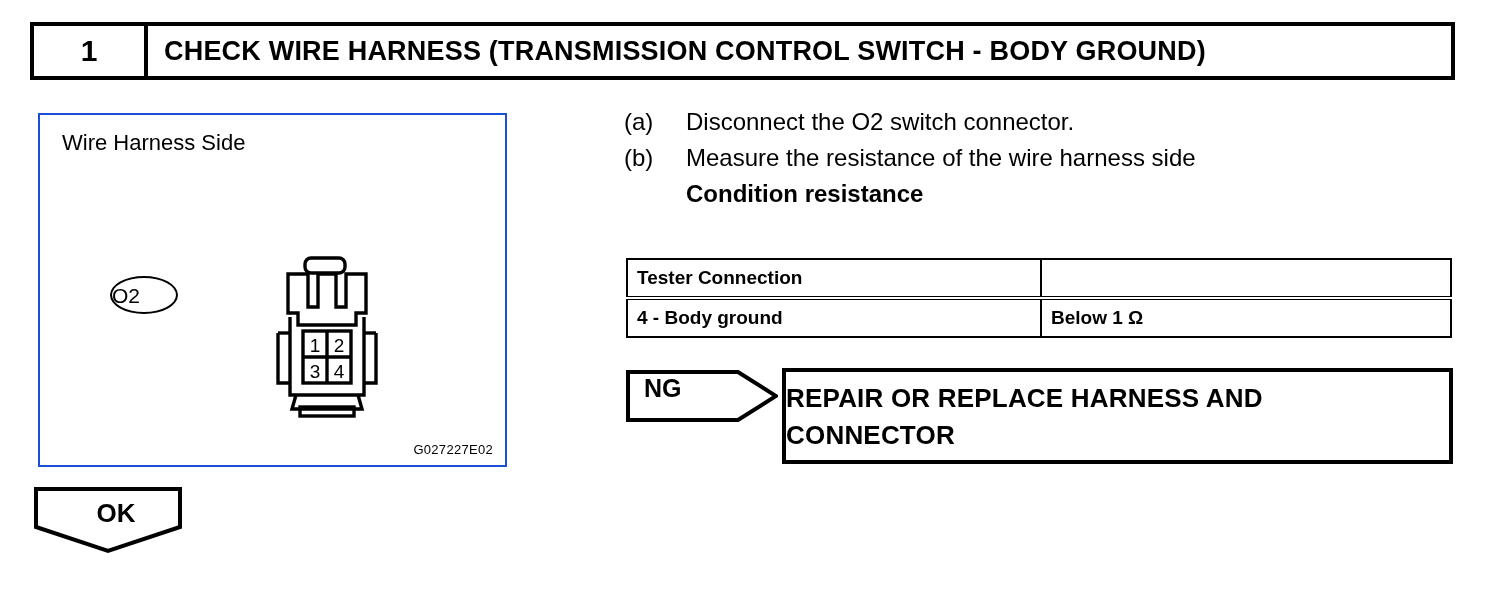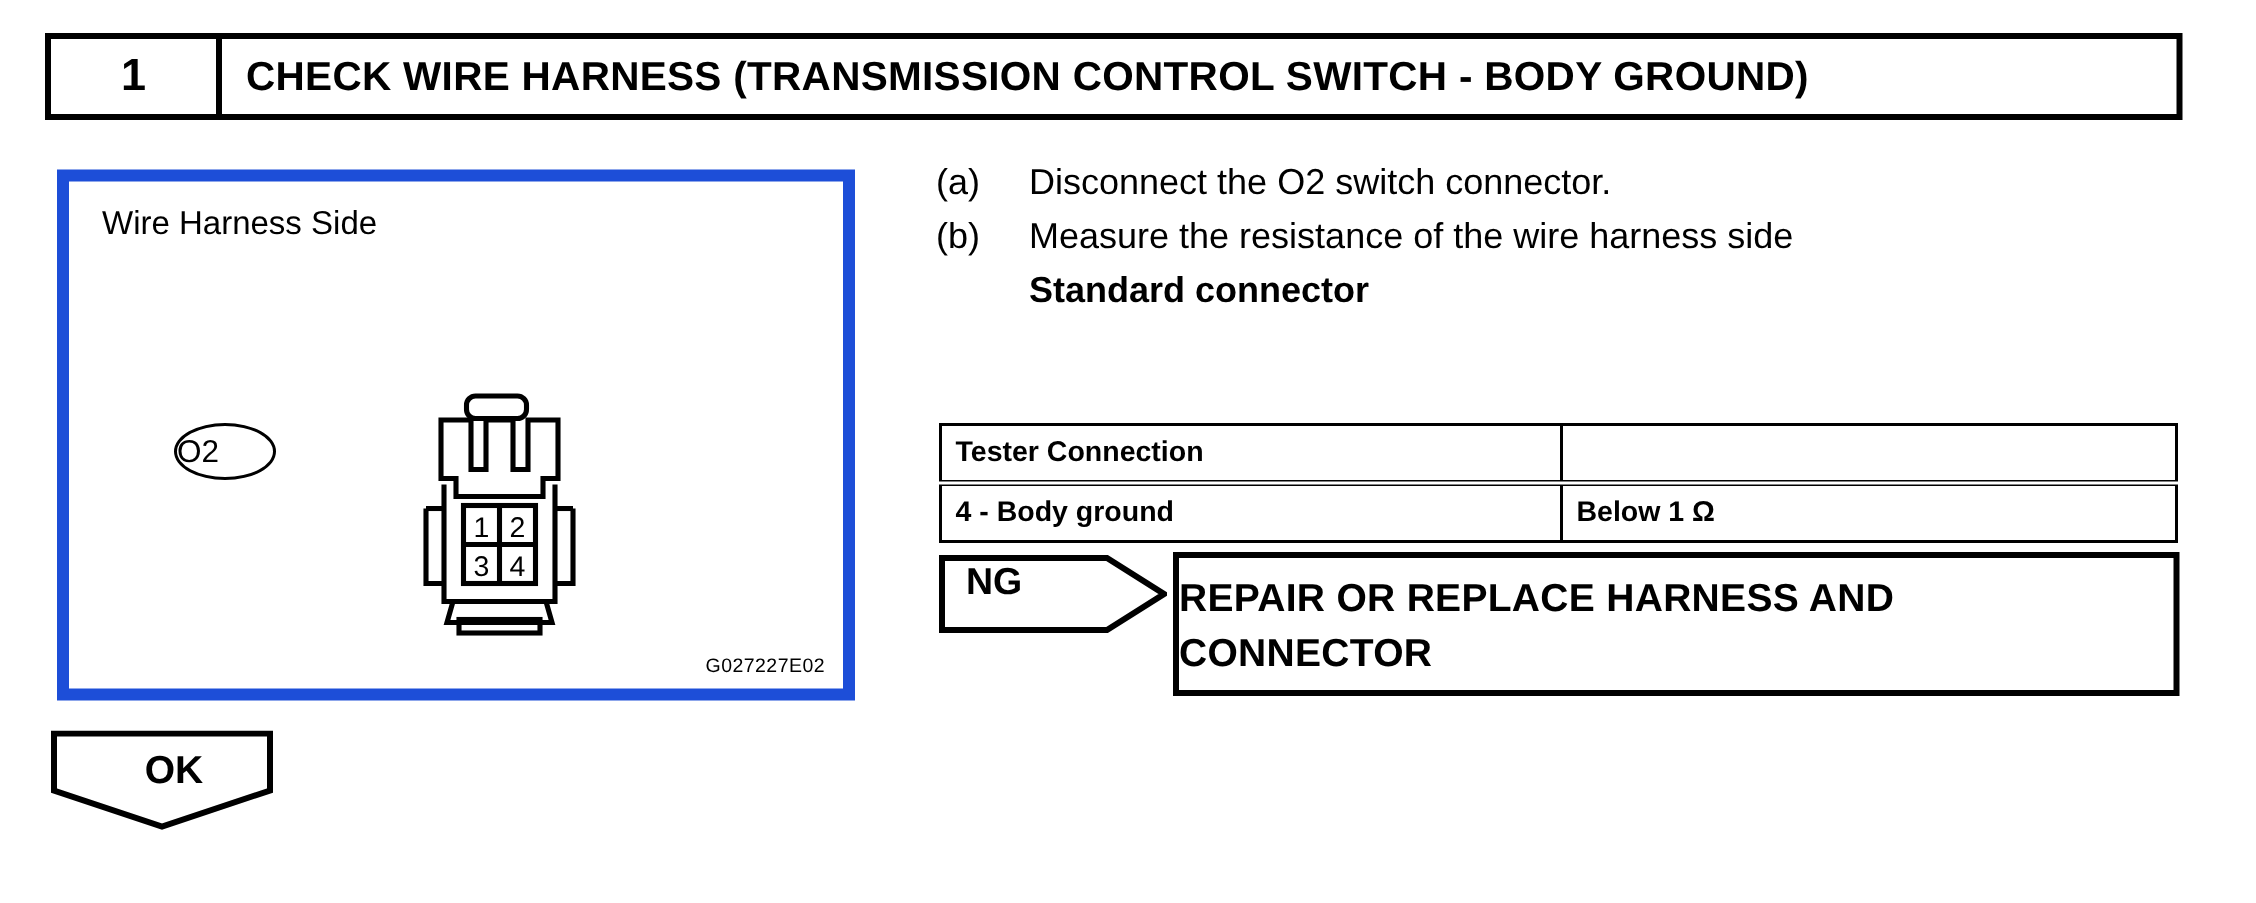--- a/index.html
+++ b/index.html
@@ -53,23 +53,23 @@
     font-weight: bold;
     letter-spacing: 0.2px;
     white-space: nowrap;
   }
 
   
   .figure-panel {
     position: absolute;
     left: 38px;
     top: 113px;
-    width: 532px;
+    width: 469px;
     height: 354px;
-    border: 8px solid #1d4ed8;
+    border: 2px solid #1d4ed8;
     box-sizing: border-box;
   }
   .figure-caption {
     position: absolute;
     left: 22px;
     top: 17px;
     font-size: 22px;
     line-height: 1;
   }
   .figure-code {
@@ -143,21 +143,20 @@
   }
 
   
   .spec-table {
     position: absolute;
     left: 626px;
     top: 258px;
     width: 826px;
     border-collapse: separate;
     border-spacing: 0;
-    margin-top: 24px;
   }
   .spec-table .row {
     display: flex;
     border: 2px solid #000;
     box-sizing: border-box;
   }
   .spec-table .row.header-row {
     border-bottom-width: 1px;
   }
   .spec-table .row.data-row {
@@ -295,21 +294,21 @@
 
 <div class="procedure">
   <div class="proc-line">
     <span class="proc-marker">(a)</span>
     <span class="proc-text">Disconnect the O2 switch connector.</span>
   </div>
   <div class="proc-line">
     <span class="proc-marker">(b)</span>
     <span class="proc-text">Measure the resistance of the wire harness side</span>
   </div>
-  <div class="proc-bold">Standard connector</div>
+  <div class="proc-bold">Condition resistance</div>
 </div>
 
 <div class="spec-table">
   <div class="row header-row">
     <div class="cell c1">Tester Connection</div>
   </div>
   <div class="row data-row">
     <div class="cell c1">4 - Body ground</div>
     <div class="cell c2">Below 1 Ω</div>
   </div>

